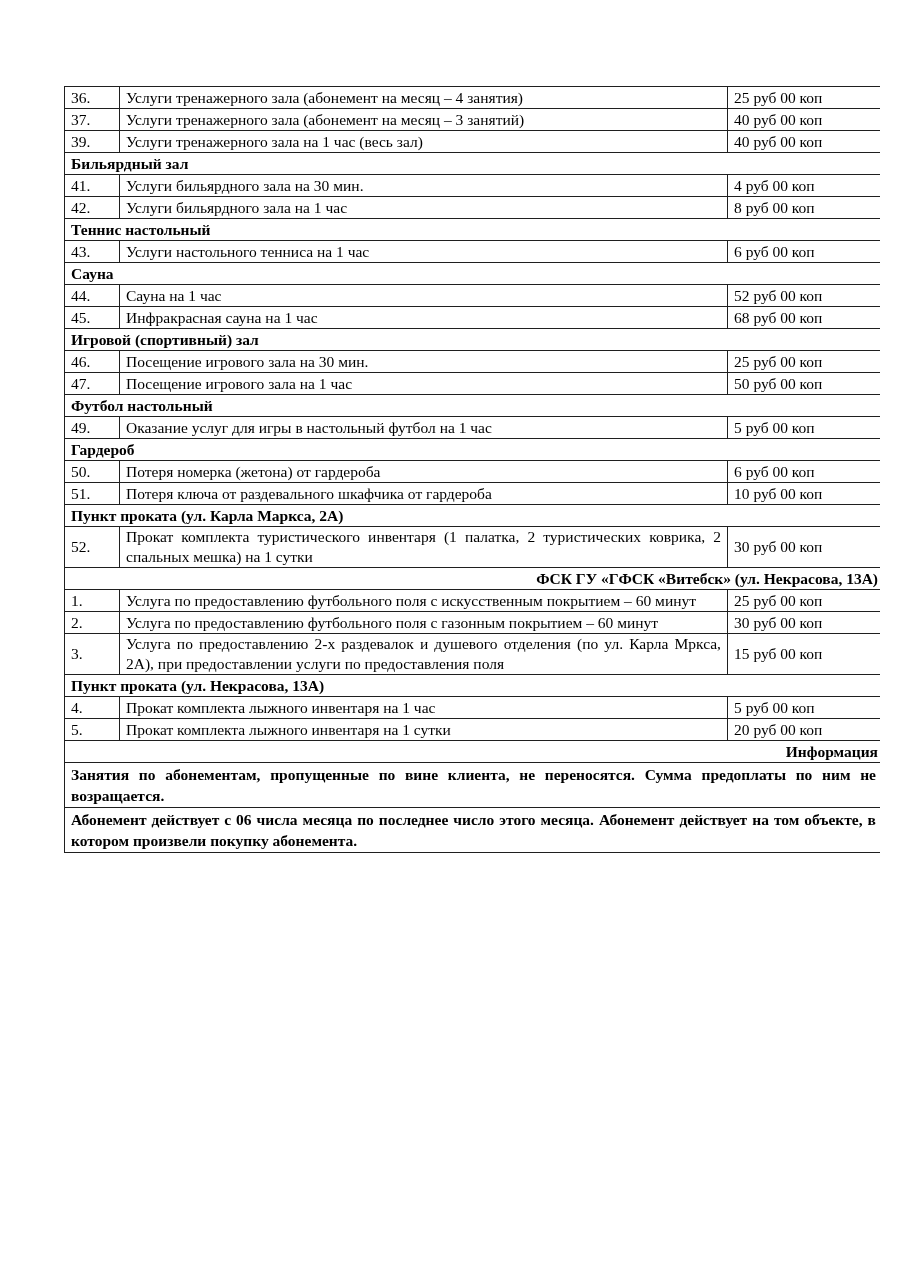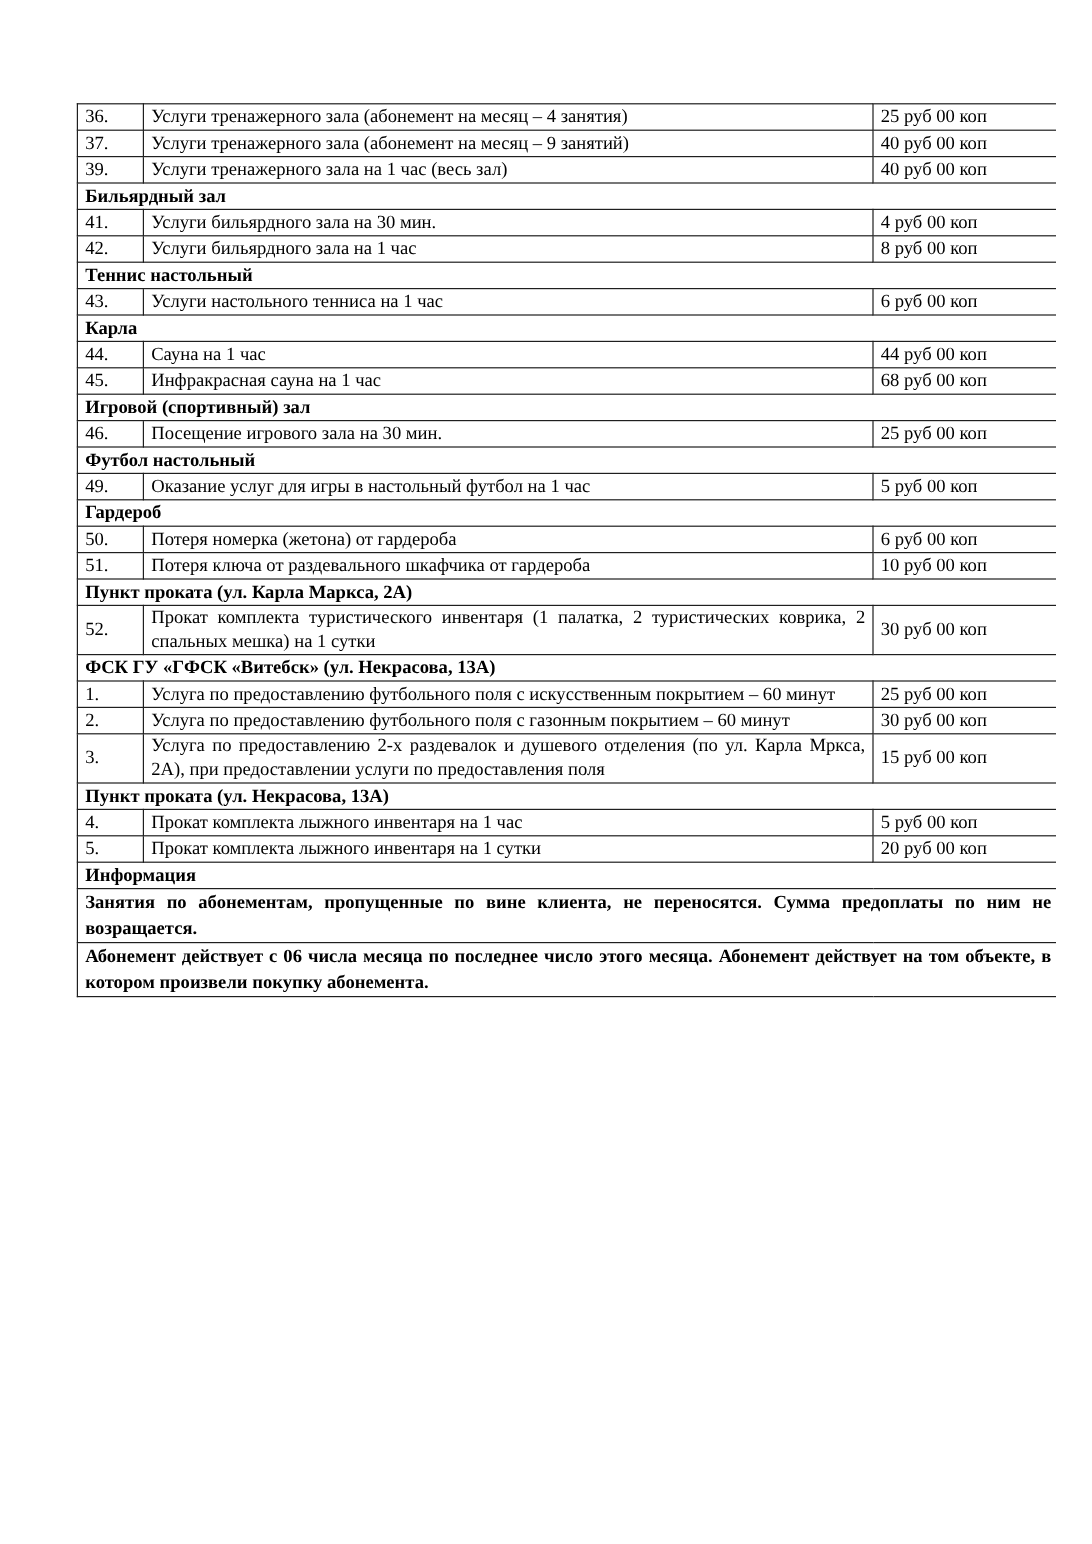--- a/index.html
+++ b/index.html
@@ -52,21 +52,21 @@
     white-space: nowrap;
   }
   tr.r-section td {
     font-weight: bold;
     padding-left: 6px;
     text-align: left;
     margin-left: 23px;
   }
   tr.r-center td {
     font-weight: bold;
-    text-align: left;
+    text-align: right;
   }
   tr.r-info td {
     font-weight: bold;
     text-align: justify;
     padding: 1px 8px 1px 6px;
     line-height: 21px;
     margin-left: 20px;
   }
 </style>
 </head>
@@ -80,21 +80,21 @@
       <col class="c-price">
     </colgroup>
     <tbody>
       <tr class="r-item">
         <td class="num-cell">36.</td>
         <td class="desc-cell">Услуги тренажерного зала (абонемент на месяц – 4 занятия)</td>
         <td class="price-cell">25 руб 00 коп</td>
       </tr>
       <tr class="r-item">
         <td class="num-cell">37.</td>
-        <td class="desc-cell">Услуги тренажерного зала (абонемент на месяц – 9 занятий)</td>
+        <td class="desc-cell">Услуги тренажерного зала (абонемент на месяц – 3 занятий)</td>
         <td class="price-cell">40 руб 00 коп</td>
       </tr>
       <tr class="r-item">
         <td class="num-cell">39.</td>
         <td class="desc-cell">Услуги тренажерного зала на 1 час (весь зал)</td>
         <td class="price-cell">40 руб 00 коп</td>
       </tr>
       <tr class="r-section">
         <td colspan="3">Бильярдный зал</td>
       </tr>
@@ -110,39 +110,44 @@
       </tr>
       <tr class="r-section">
         <td colspan="3">Теннис настольный</td>
       </tr>
       <tr class="r-item">
         <td class="num-cell">43.</td>
         <td class="desc-cell">Услуги настольного тенниса на 1 час</td>
         <td class="price-cell">6 руб 00 коп</td>
       </tr>
       <tr class="r-section">
-        <td colspan="3">Карла</td>
+        <td colspan="3">Сауна</td>
       </tr>
       <tr class="r-item">
         <td class="num-cell">44.</td>
         <td class="desc-cell">Сауна на 1 час</td>
-        <td class="price-cell">44 руб 00 коп</td>
+        <td class="price-cell">52 руб 00 коп</td>
       </tr>
       <tr class="r-item">
         <td class="num-cell">45.</td>
         <td class="desc-cell">Инфракрасная сауна на 1 час</td>
         <td class="price-cell">68 руб 00 коп</td>
       </tr>
       <tr class="r-section">
         <td colspan="3">Игровой (спортивный) зал</td>
       </tr>
       <tr class="r-item">
         <td class="num-cell">46.</td>
         <td class="desc-cell">Посещение игрового зала на 30 мин.</td>
         <td class="price-cell">25 руб 00 коп</td>
+      </tr>
+      <tr class="r-item">
+        <td class="num-cell">47.</td>
+        <td class="desc-cell">Посещение игрового зала на 1 час</td>
+        <td class="price-cell">50 руб 00 коп</td>
       </tr>
       <tr class="r-section">
         <td colspan="3">Футбол настольный</td>
       </tr>
       <tr class="r-item">
         <td class="num-cell">49.</td>
         <td class="desc-cell">Оказание услуг для игры в настольный футбол на 1 час</td>
         <td class="price-cell">5 руб 00 коп</td>
       </tr>
       <tr class="r-section">

